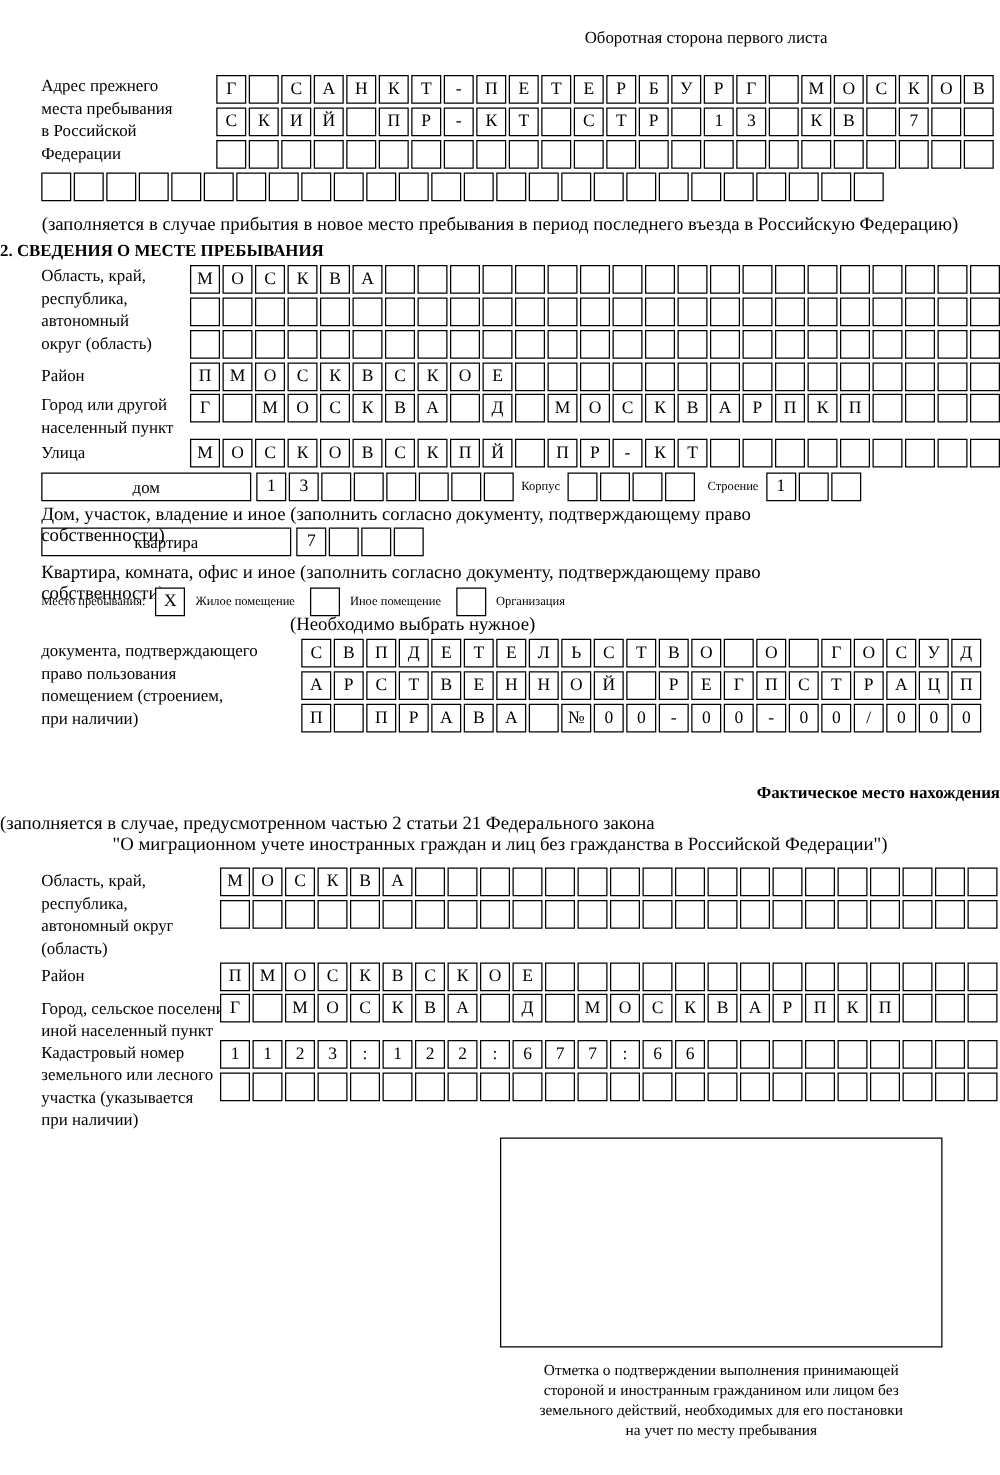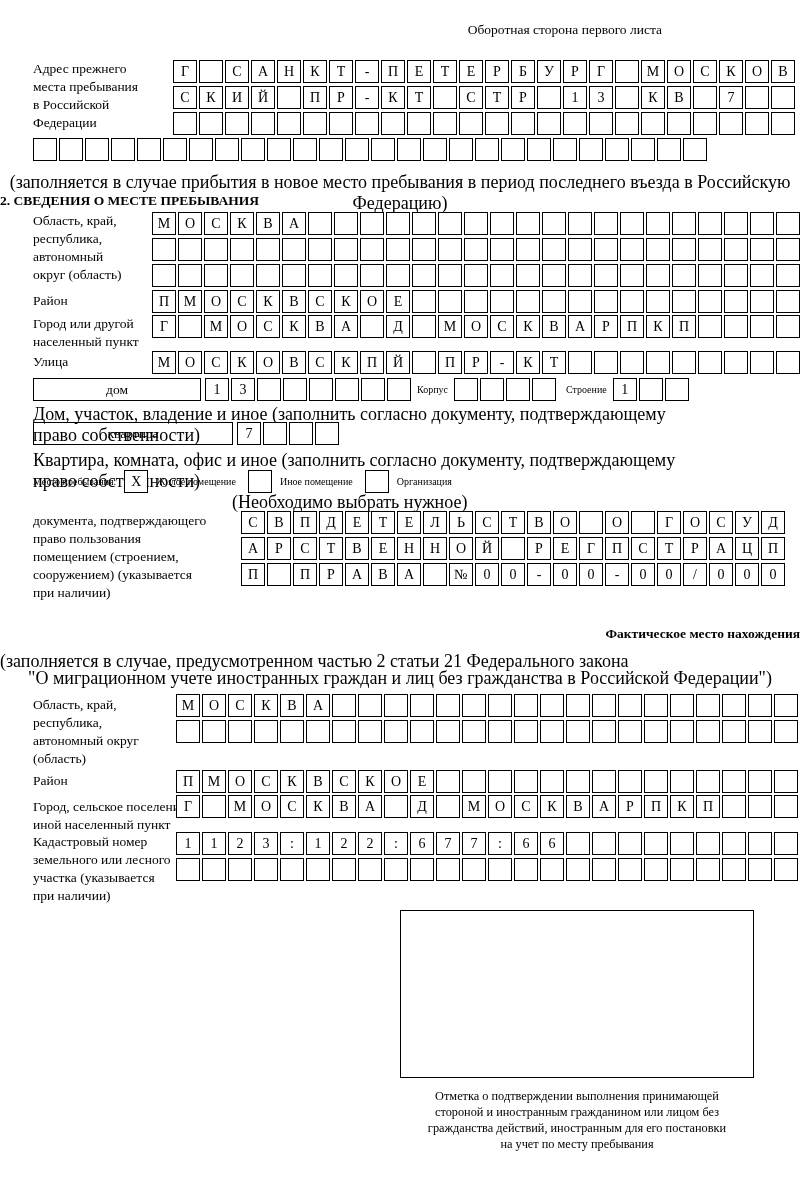--- a/index.html
+++ b/index.html
@@ -38,21 +38,21 @@
     background: #fff;
   }
   .labelblk {
     font-size: 13.5px;
     line-height: 18px;
   }
   .bold { font-weight: bold; }
 
   .row { position: absolute; display: flex; align-items: flex-start; }
 
-  .note { font-size: 18px; }
+  .note { font-size: 15px; }
 
   .widebox {
     border: 1px solid #000;
     height: 23px;
     font-size: 13.5px;
     text-align: center;
     line-height: 21px;
   }
 
   .inline-label { font-size: 10px; line-height: 23px; }
@@ -427,21 +427,20 @@
     <div class="inline-label" style="margin-left:6px;">Иное помещение</div>
     <div class="cell" style="margin-left:12px;"></div>
     <div class="inline-label" style="margin-left:6px;">Организация</div>
   </div>
   <div class="note" style="position:absolute; top:492px; left:232px;">(Необходимо выбрать нужное)</div>
 
   <div class="labelblk" style="position:absolute; top:512px; left:33px; width:210px;">
     <div>документа, подтверждающего</div>
     <div>право пользования</div>
     <div>помещением (строением,</div>
-    <div>сооружением) (указывается</div>
     <div>при наличии)</div>
   </div>
   <div style="position:absolute; top:511px; left:241px;">
     <div class="boxrow">
       <div class="cell">С</div>
       <div class="cell">В</div>
       <div class="cell">П</div>
       <div class="cell">Д</div>
       <div class="cell">Е</div>
       <div class="cell">Т</div>
@@ -691,17 +690,17 @@
       <div class="cell"></div>
       <div class="cell"></div>
       <div class="cell"></div>
     </div>
   </div>
 
   <div class="bigbox" style="top:910px; left:400px; width:354px; height:168px;"></div>
   <div class="footnote" style="top:1088px; left:400px; width:354px;">
     <div>Отметка о подтверждении выполнения принимающей</div>
     <div>стороной и иностранным гражданином или лицом без</div>
-    <div>гражданства действий, иностранным для его постановки</div>
+    <div>земельного действий, необходимых для его постановки</div>
     <div>на учет по месту пребывания</div>
   </div>
 
 </div>
 
 </body></html>

